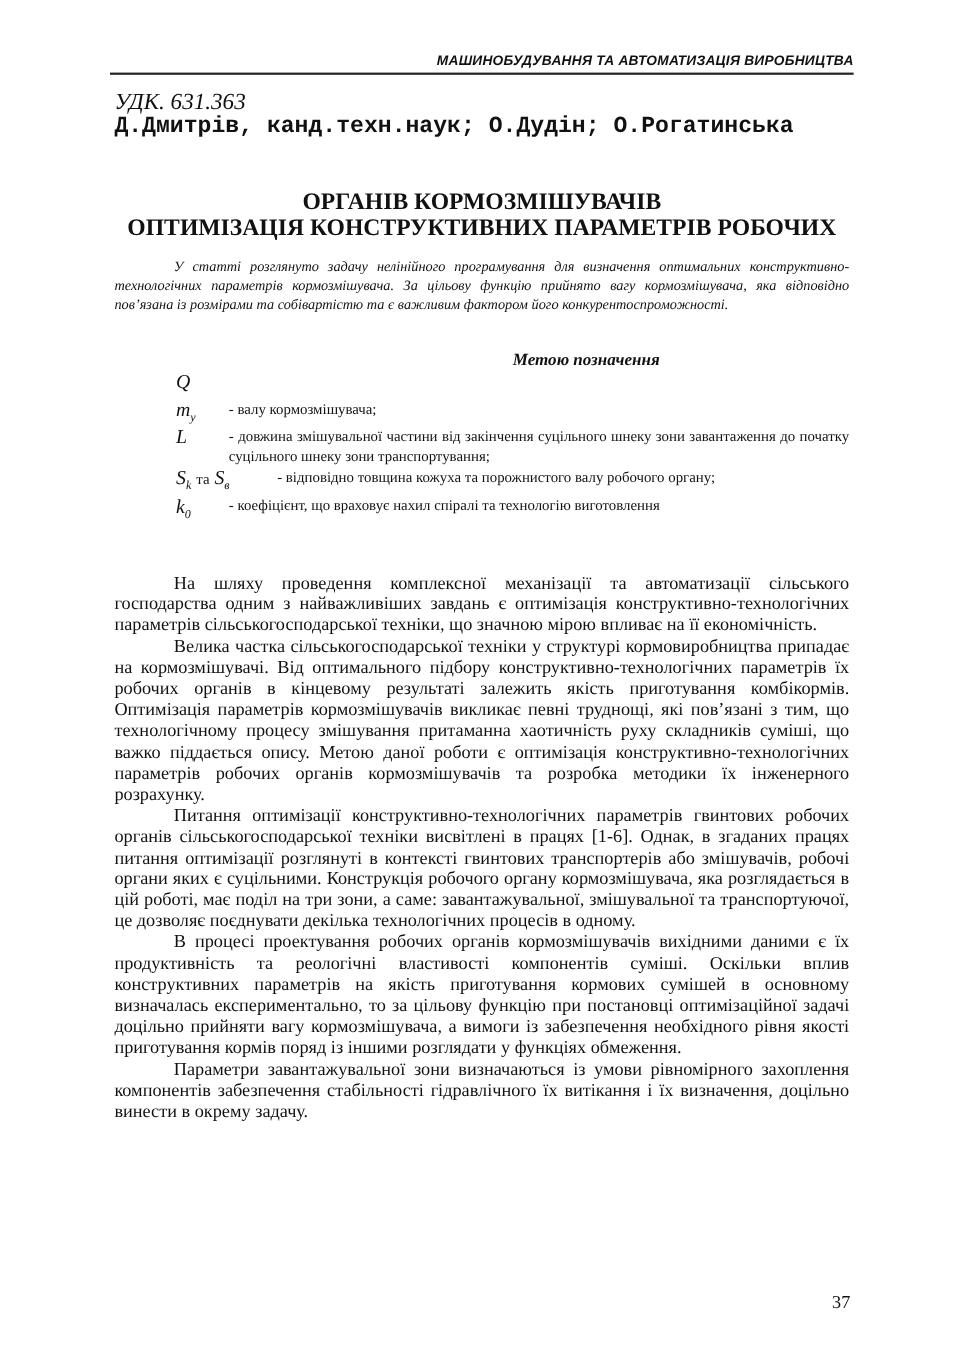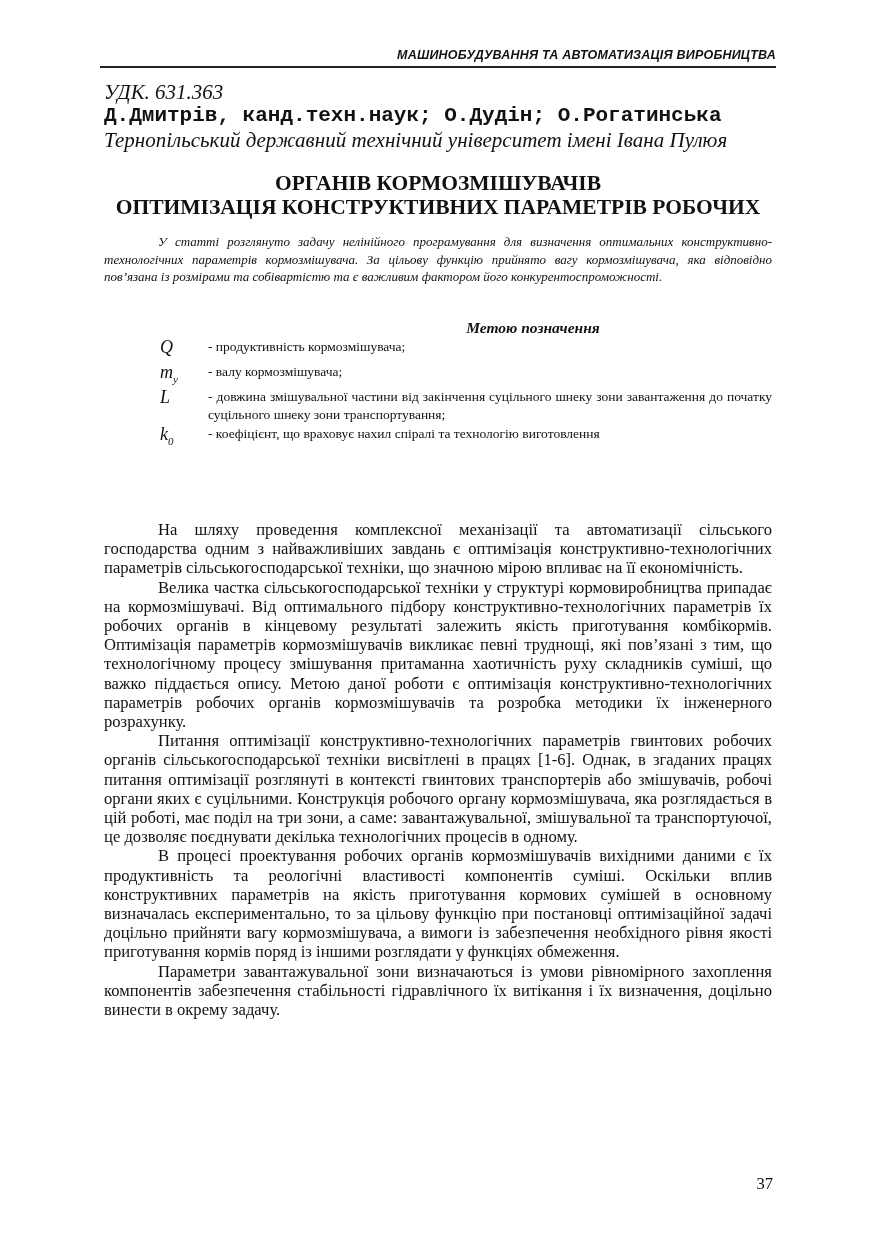--- a/index.html
+++ b/index.html
@@ -33,43 +33,49 @@
 </head>
 <body>
 
 <div class="page">
 
   <div class="running-head">МАШИНОБУДУВАННЯ ТА АВТОМАТИЗАЦІЯ ВИРОБНИЦТВА</div>
   <div class="head-rule"></div>
 
   <div class="udk">УДК. 631.363</div>
   <div class="authors">Д.Дмитрів, канд.техн.наук; О.Дудін; О.Рогатинська</div>
-  <div class="affiliation">Тернопільський державний технічний університет імені Івана Пулюя</div>
 
   <div class="title">
     <div>ОРГАНІВ КОРМОЗМІШУВАЧІВ</div>
     <div>ОПТИМІЗАЦІЯ КОНСТРУКТИВНИХ ПАРАМЕТРІВ РОБОЧИХ</div>
   </div>
 
   <div class="abstract">У статті розглянуто задачу нелінійного програмування для визначення оптимальних конструктивно-технологічних параметрів кормозмішувача. За цільову функцію прийнято вагу кормозмішувача, яка відповідно пов’язана із розмірами та собівартістю та є важливим фактором його конкурентоспроможності.</div>
 
   <div class="legend-title">Метою позначення</div>
 
   <div class="legend">
     <div class="legend-row" style="height:25px;">
       <span class="sym"><span>Q</span></span>
-      <span class="desc">- продуктивність кормозмішувача;</span>
     </div>
     <div class="legend-row" style="height:25px;">
       <span class="sym"><span>m</span><sub>у</sub></span>
       <span class="desc">- валу кормозмішувача;</span>
     </div>
     <div class="legend-row" style="height:37px;">
       <span class="sym"><span>L</span></span>
       <span class="desc">- довжина змішувальної частини від закінчення суцільного шнеку зони завантаження до початку суцільного шнеку зони транспортування;</span>
+    </div>
+    <div class="legend-row" style="height:26px;">
+      <span class="sym" style="white-space:nowrap;">
+        <span>S</span><sub>k</sub>
+        <span style="font-style:normal;font-size:13.5px;">та</span>
+        <span>S</span><sub>в</sub>
+      </span>
+      <span class="desc" style="margin-left:92px;">- відповідно товщина кожуха та порожнистого валу робочого органу;</span>
     </div>
     <div class="legend-row" style="height:24px;">
       <span class="sym"><span>k</span><sub>0</sub></span>
       <span class="desc">- коефіцієнт, що враховує нахил спіралі та технологію виготовлення</span>
     </div>
   </div>
 
   <div class="body-text">
     <p>На шляху проведення комплексної механізації та автоматизації сільського господарства одним з найважливіших завдань є оптимізація конструктивно-технологічних параметрів сільськогосподарської техніки, що значною мірою впливає на її економічність.</p>
     <p>Велика частка сільськогосподарської техніки у структурі кормовиробництва припадає на кормозмішувачі. Від оптимального підбору конструктивно-технологічних параметрів їх робочих органів в кінцевому результаті залежить якість приготування комбікормів. Оптимізація параметрів кормозмішувачів викликає певні труднощі, які пов’язані з тим, що технологічному процесу змішування притаманна хаотичність руху складників суміші, що важко піддається опису. Метою даної роботи є оптимізація конструктивно-технологічних параметрів робочих органів кормозмішувачів та розробка методики їх інженерного розрахунку.</p>

